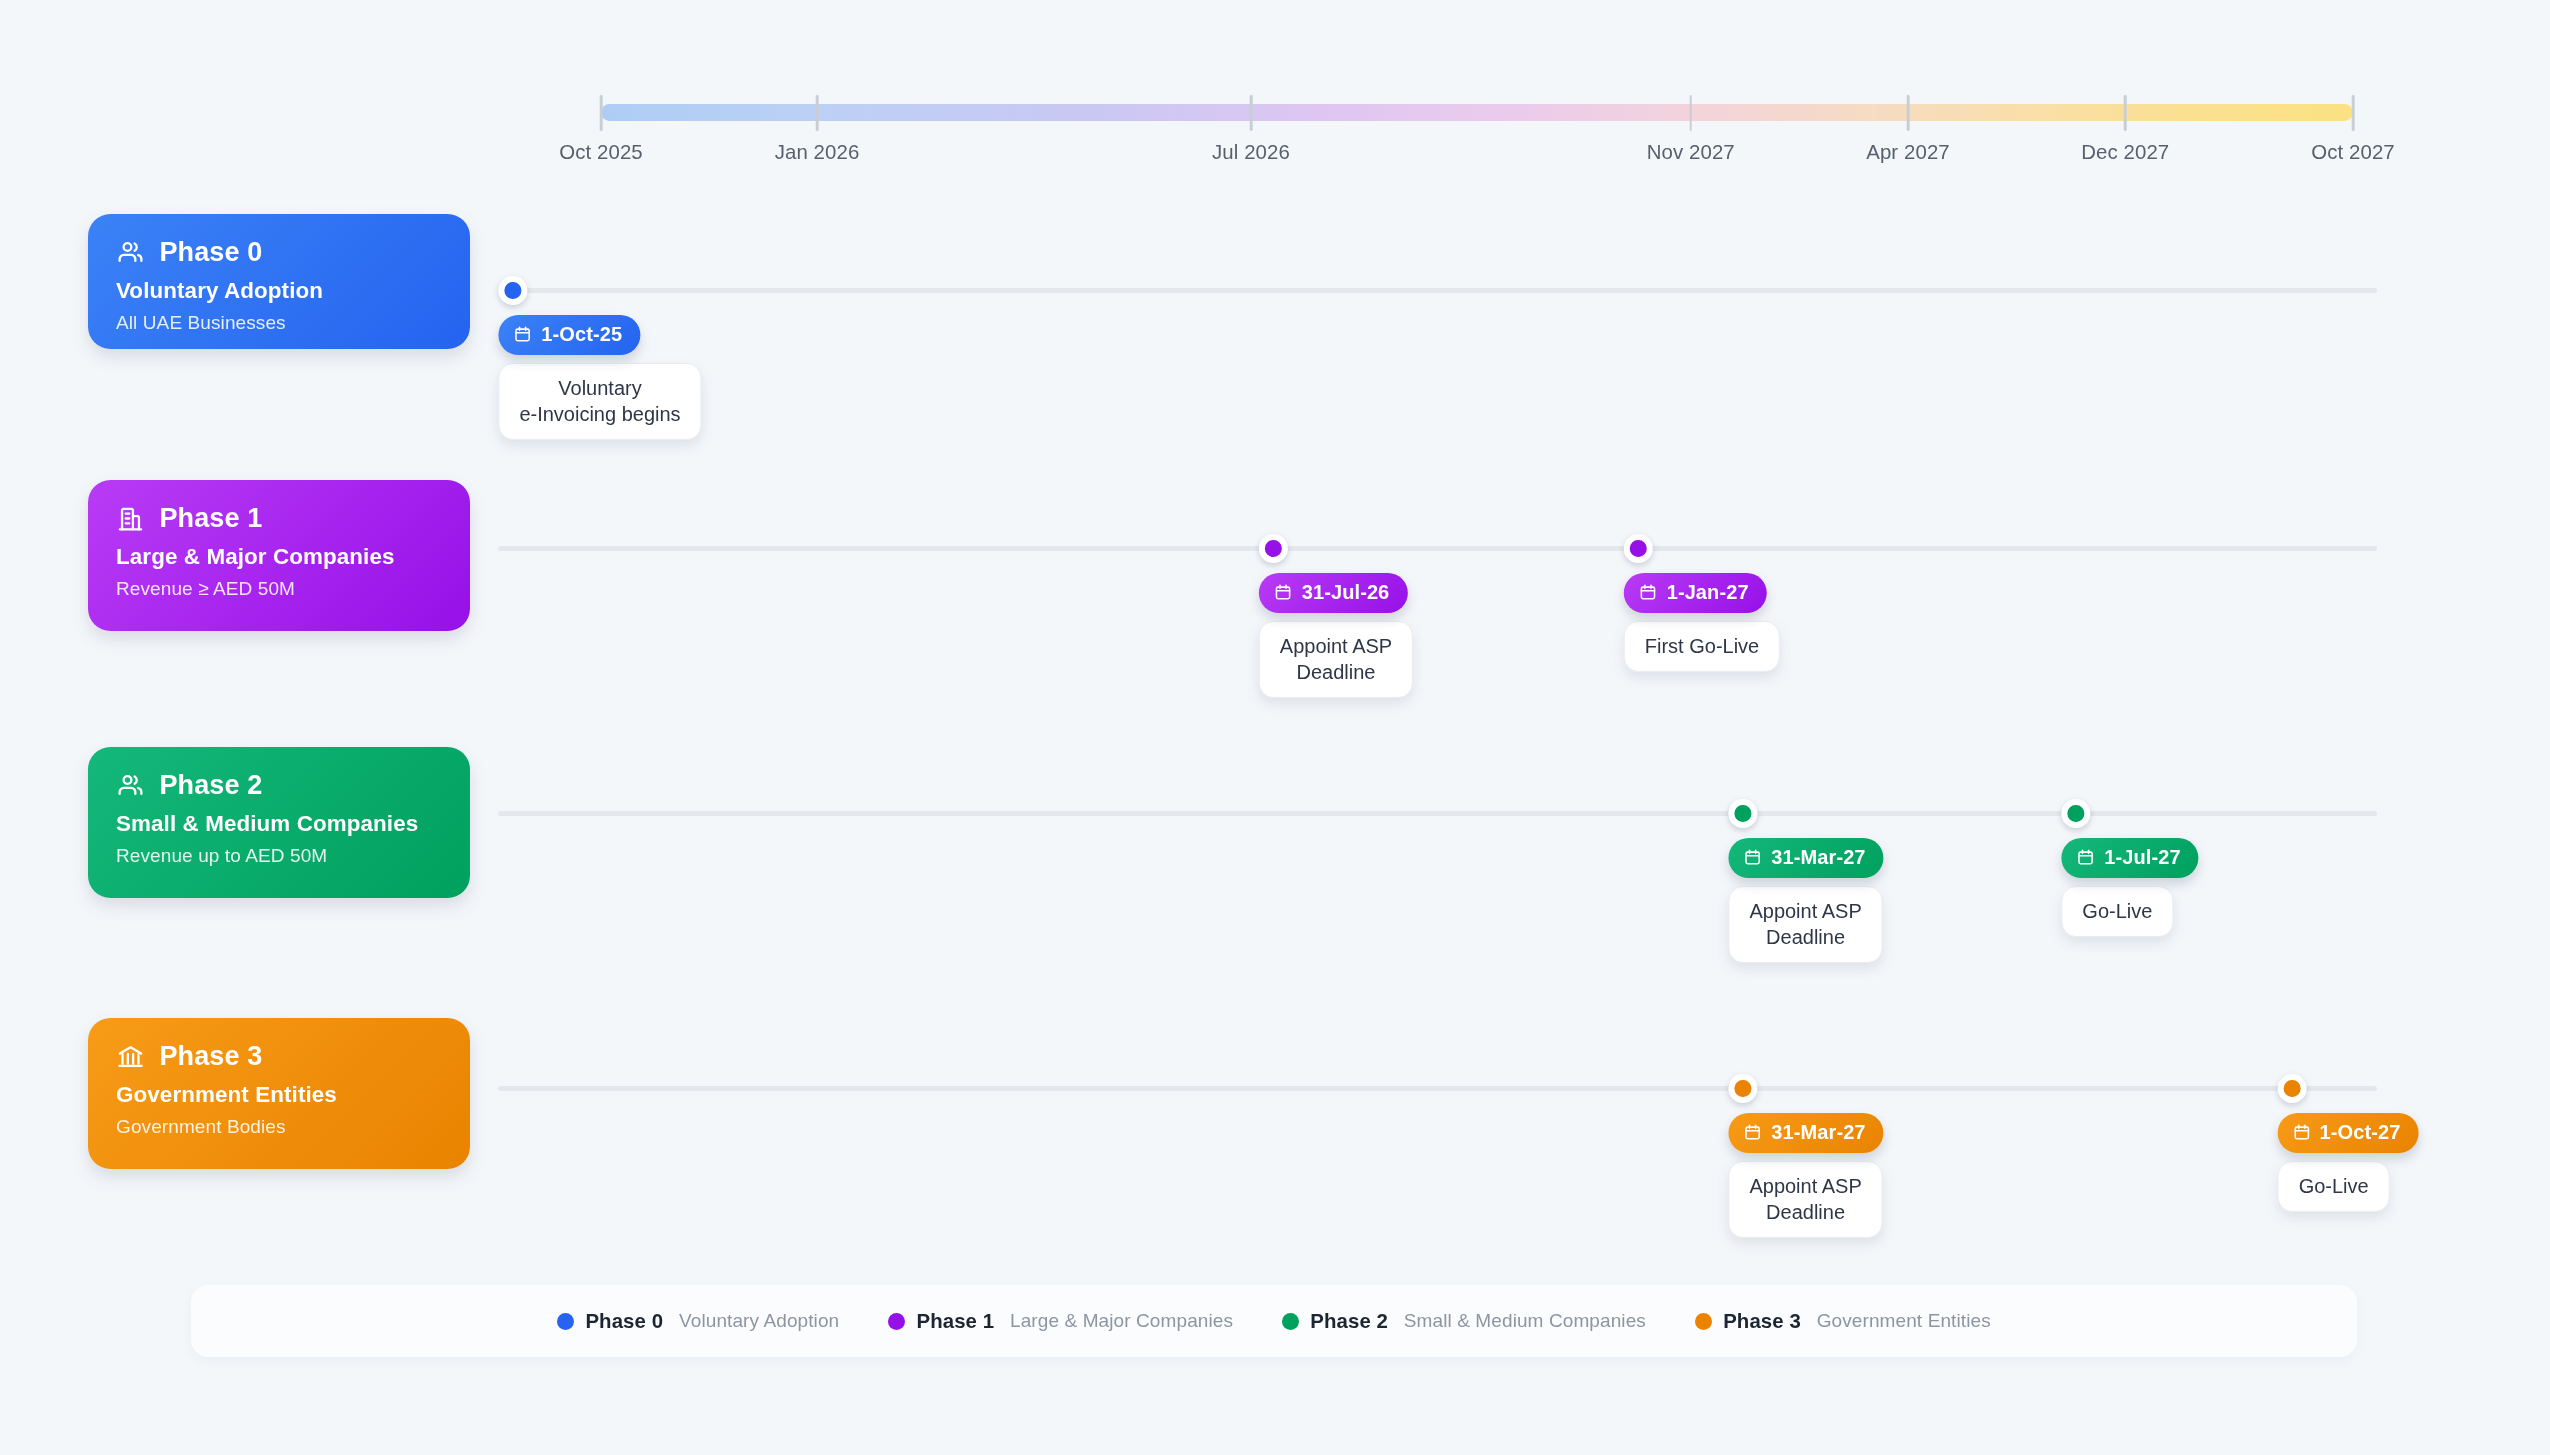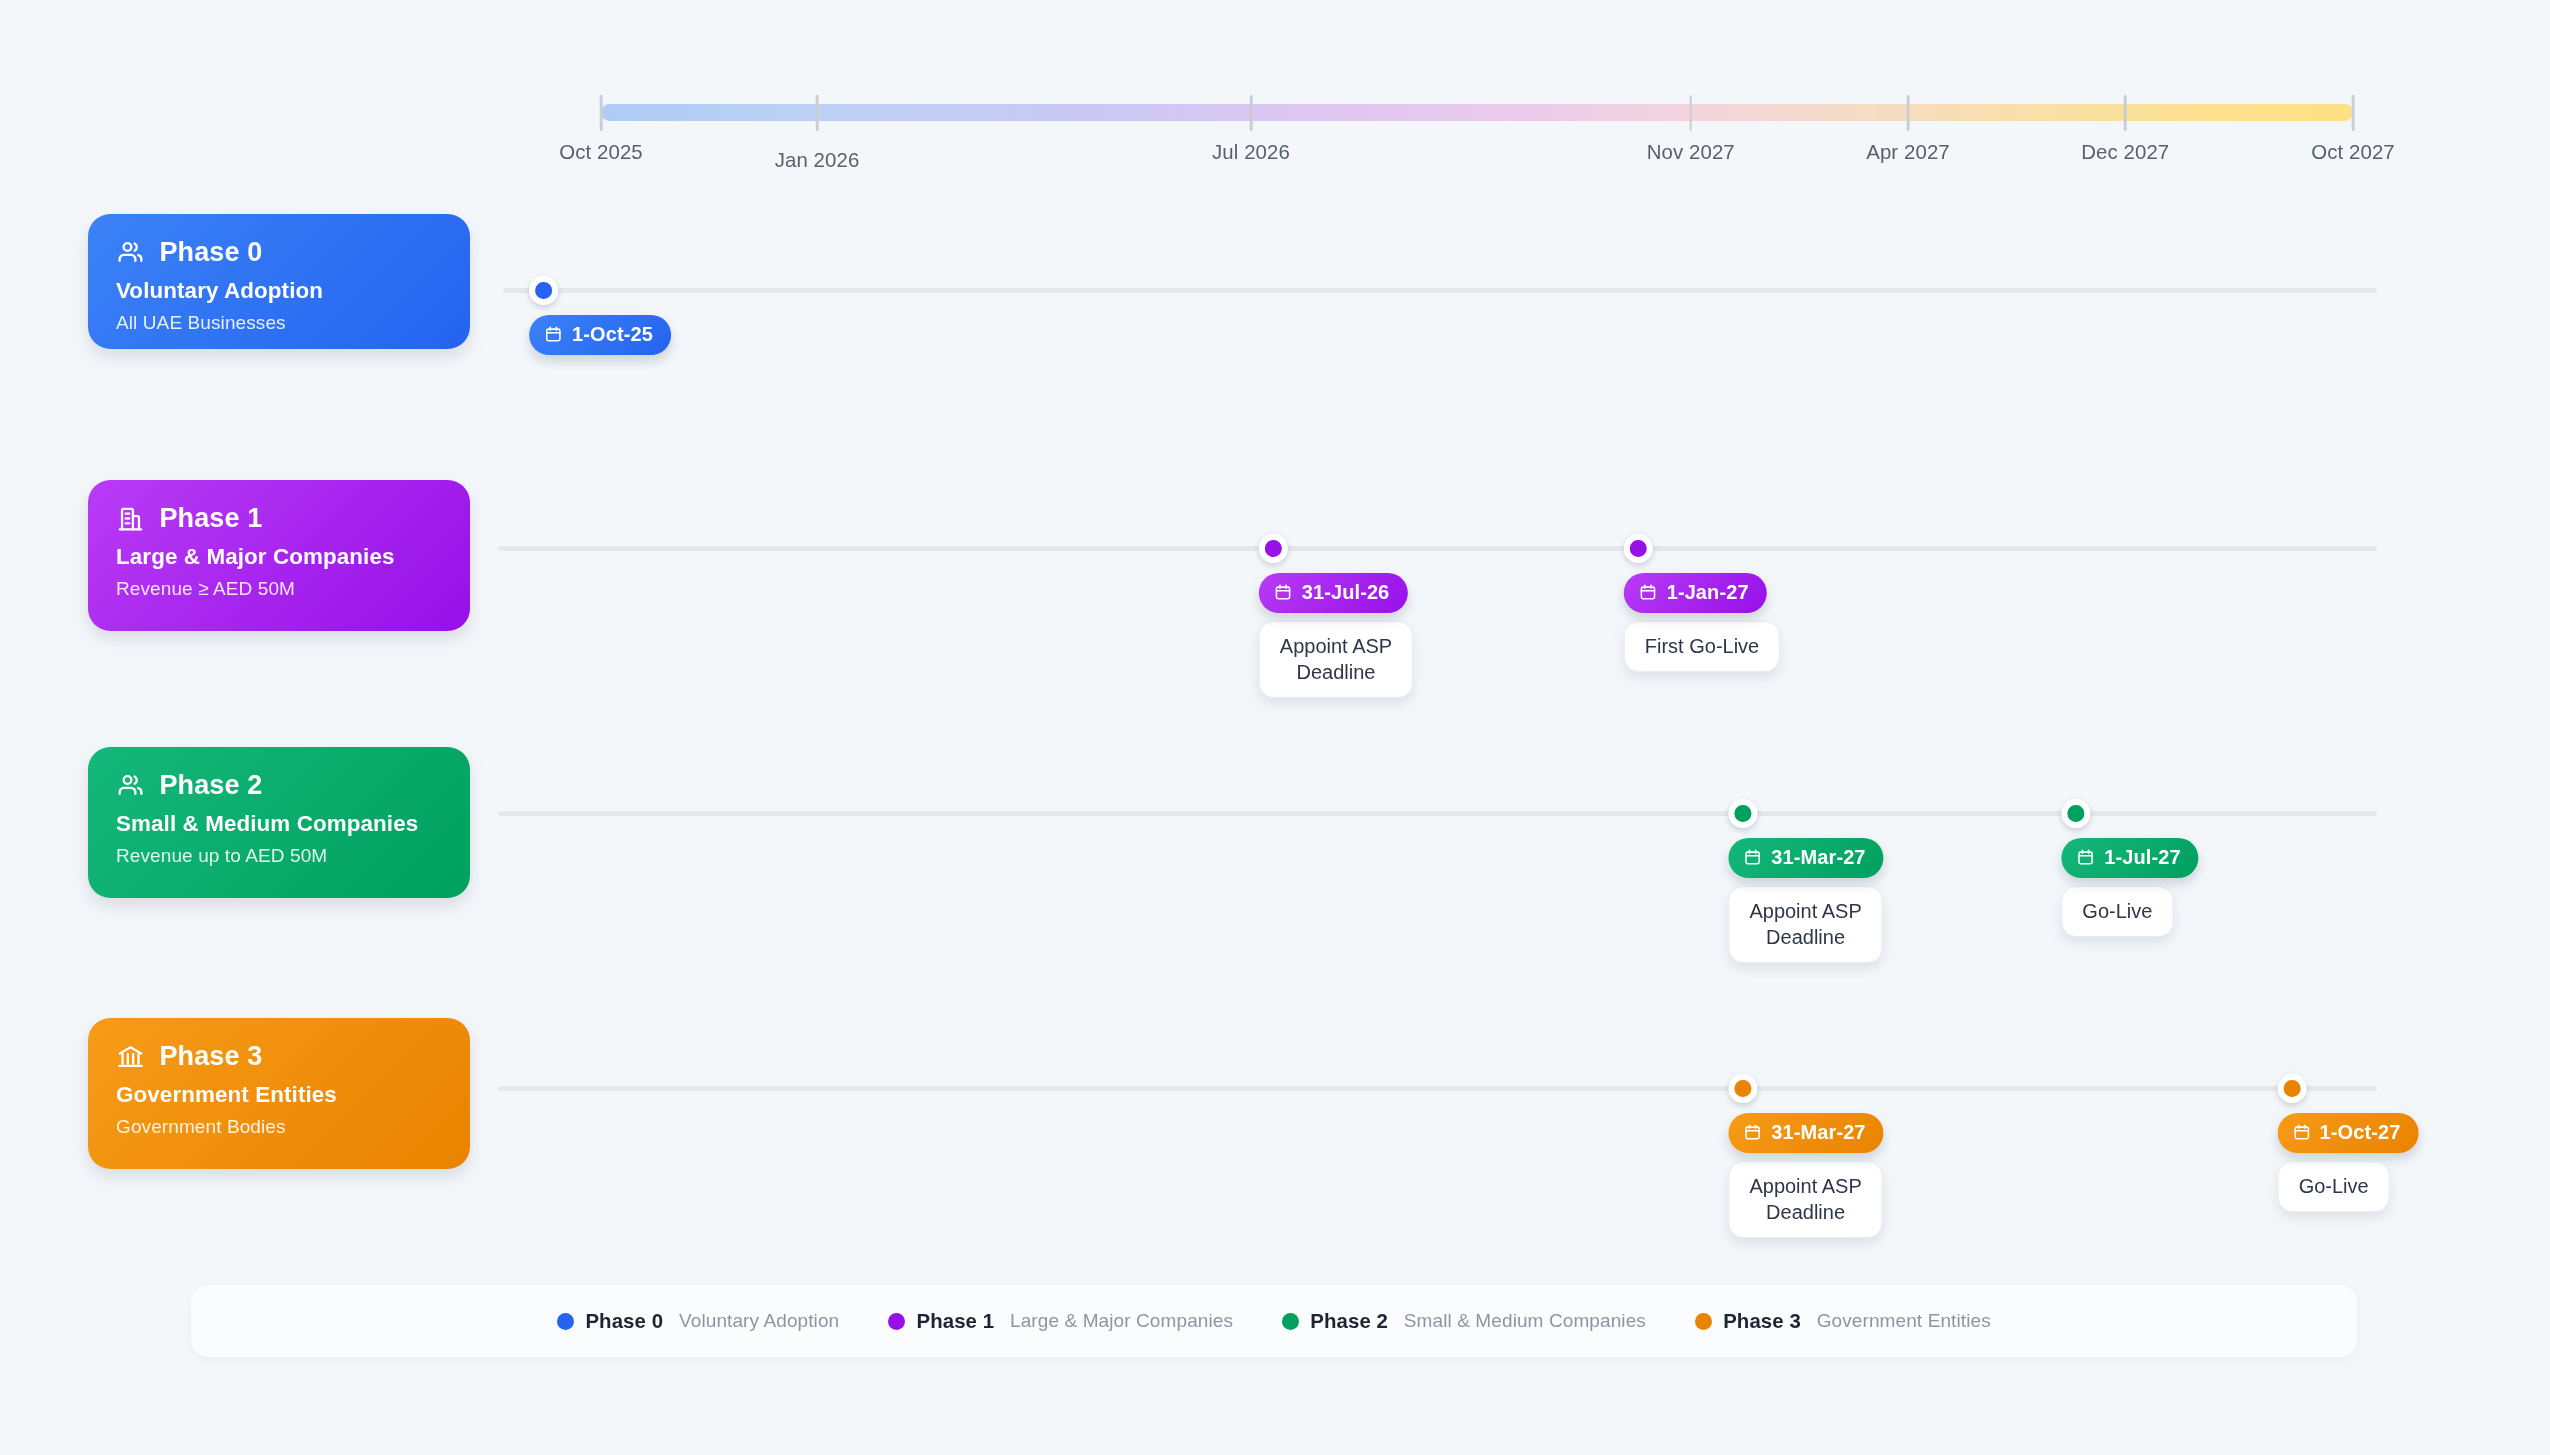--- a/index.html
+++ b/index.html
@@ -203,21 +203,21 @@
 </style>
 </head>
 <body>
 
 <div id="axis-area">
   <div class="axis-bar"></div>
   <div id="axis-ticks">
       <div class="axis-tick" style="left: 0%;"></div>
       <div class="axis-label" style="left: 0%;">Oct 2025</div>
       <div class="axis-tick" style="left: 12.33%;"></div>
-      <div class="axis-label" style="left: 12.33%; margin-top: 8px;">Jan 2026</div>
+      <div class="axis-label" style="left: 12.33%;">Jan 2026</div>
       <div class="axis-tick" style="left: 37.1%;"></div>
       <div class="axis-label" style="left: 37.1%; text-align: right;">Jul 2026</div>
       <div class="axis-tick" style="left: 62.2%;"></div>
       <div class="axis-label" style="left: 62.2%;">Nov 2027</div>
       <div class="axis-tick" style="left: 74.6%;"></div>
       <div class="axis-label" style="left: 74.6%;">Apr 2027</div>
       <div class="axis-tick" style="left: 87%;"></div>
       <div class="axis-label" style="left: 87%;">Dec 2027</div>
       <div class="axis-tick" style="left: 100%;"></div>
       <div class="axis-label" style="left: 100%;">Oct 2027</div>
@@ -247,20 +247,22 @@
         <span style="display: block;">
           <svg viewBox="0 0 24 24" fill="none" stroke="#fff" stroke-width="2" stroke-linecap="round" stroke-linejoin="round">
             <rect x="3.4" y="5.4" width="17.2" height="15.2" rx="2.2"></rect>
             <path d="M3.4 10.2h17.2"></path>
             <path d="M8 3v4"></path>
             <path d="M16 3v4"></path>
           </svg>
         </span>
         <span>1-Oct-25</span>
       </div>
+      <div class="m-label">Voluntary
+e-Invoicing begins</div>
     </div>
     <div class="phase-card" style="top: 480px; height: 151px; background: linear-gradient(135deg, rgb(185, 59, 245) 0%, rgb(150, 16, 232) 100%);">
       <div class="phase-card-head">
         <span class="phase-card-icon">
           <svg viewBox="0 0 24 24" fill="none" stroke="#fff" stroke-width="1.9" stroke-linecap="round" stroke-linejoin="round">
             <path d="M5 21V5.2A1.2 1.2 0 0 1 6.2 4h6.6A1.2 1.2 0 0 1 14 5.2V21"></path>
             <path d="M14 10h3.8A1.2 1.2 0 0 1 19 11.2V21"></path>
             <path d="M3.2 21h17.6"></path>
             <path d="M8 8h3"></path>
             <path d="M8 12h3"></path>

